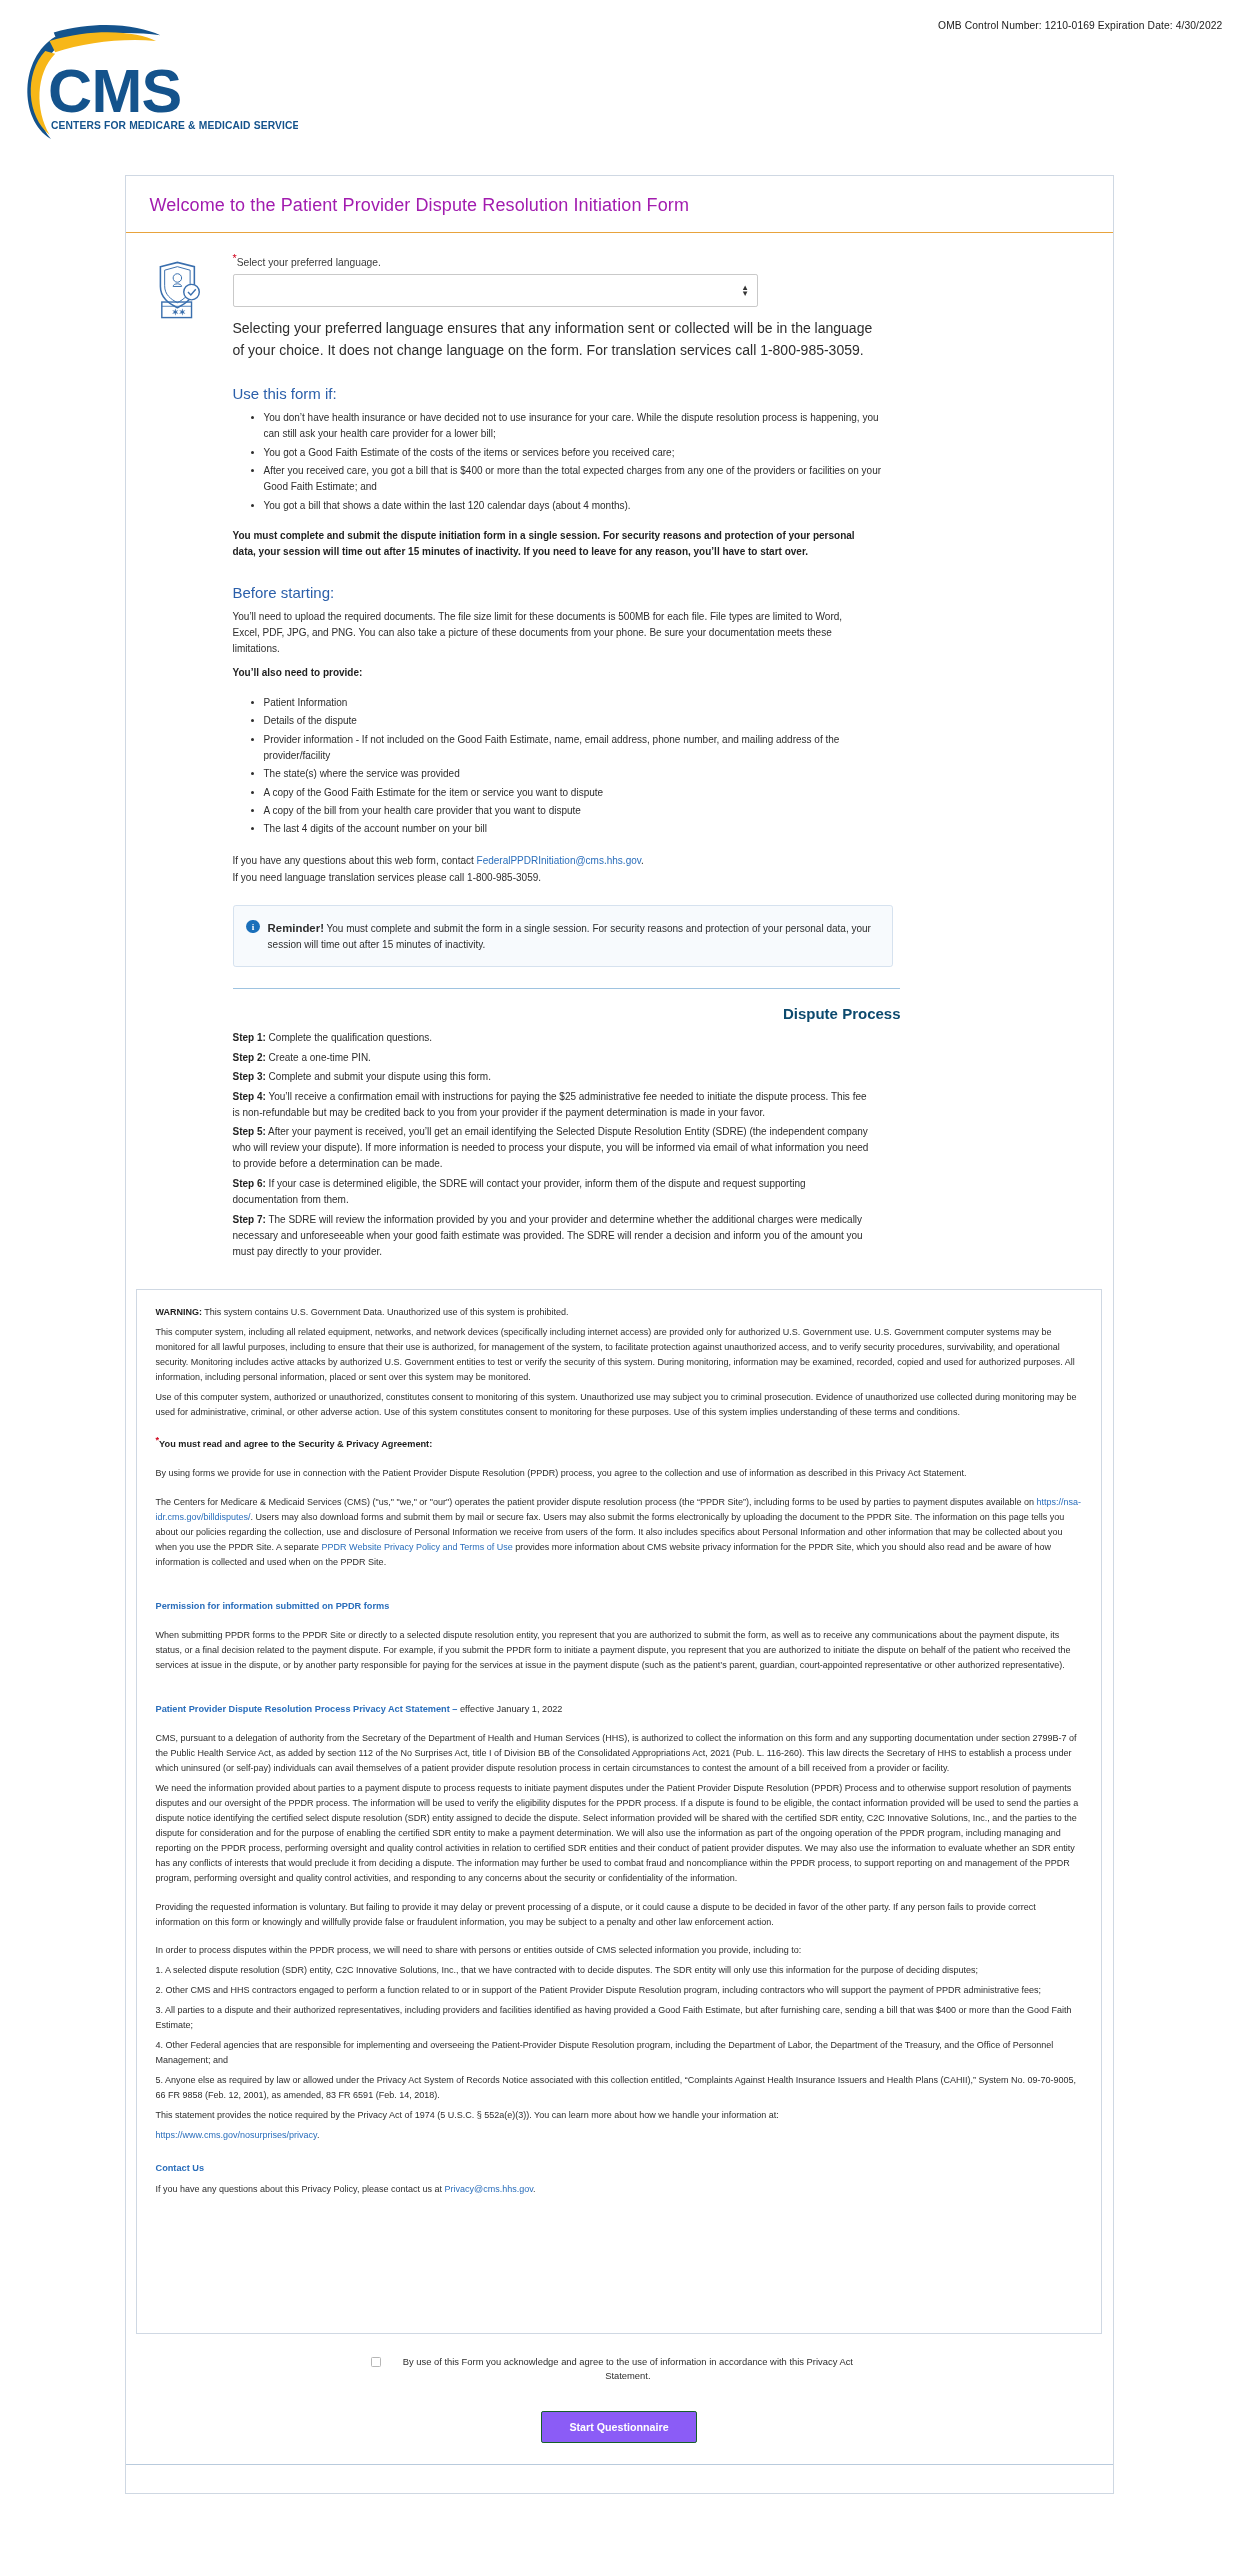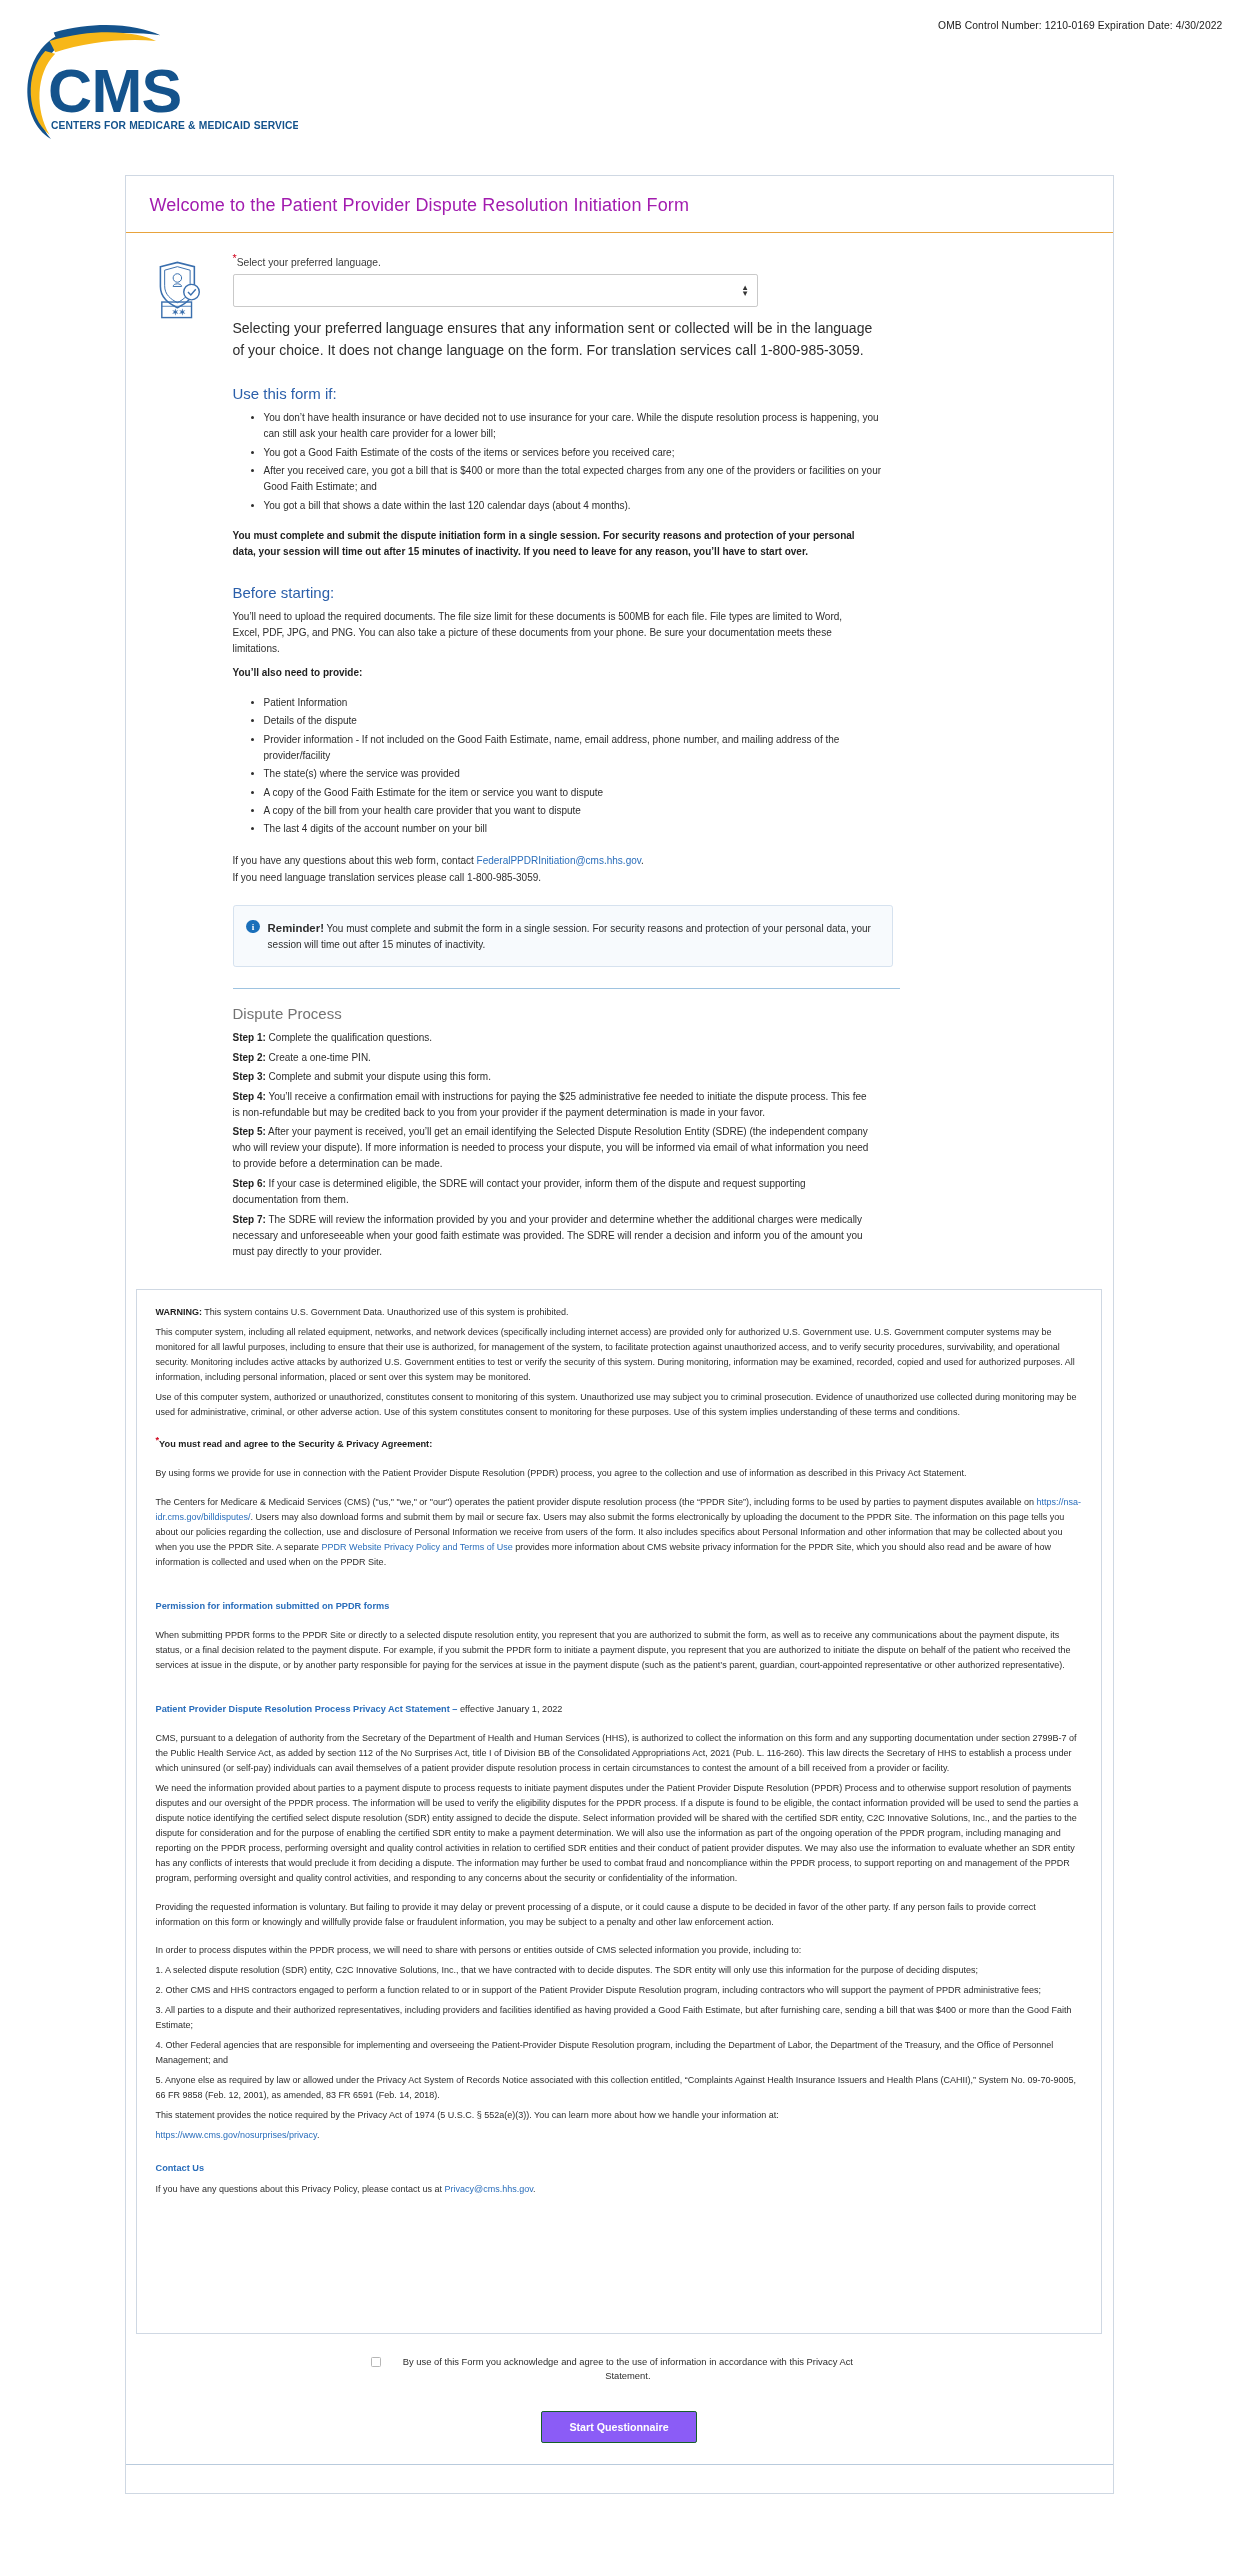--- a/index.html
+++ b/index.html
@@ -178,22 +178,23 @@
   .blue-rule {
     border:0;
     border-top:0.7px solid #9ec3e0;
     margin:21px 0 0 0;
     max-width:667px;
   }
 
   
   .dispute-wrap { padding-left:0; }
   h2.dispute-head {
-    font-size:15px; font-weight:400; color:#737373;
+    font-size:15px; font-weight:700; color:#0c4a6e;
     margin:15.6px 0 8.5px 0;
+    text-align:right;
   }
   p.step {
     font-size:10px;
     line-height:1.6;
     color:#2d2d2d;
     margin:0 0 3.6px 0;
     max-width:639px;
   }
   p.step b { color:#1f1f1f; }
 

